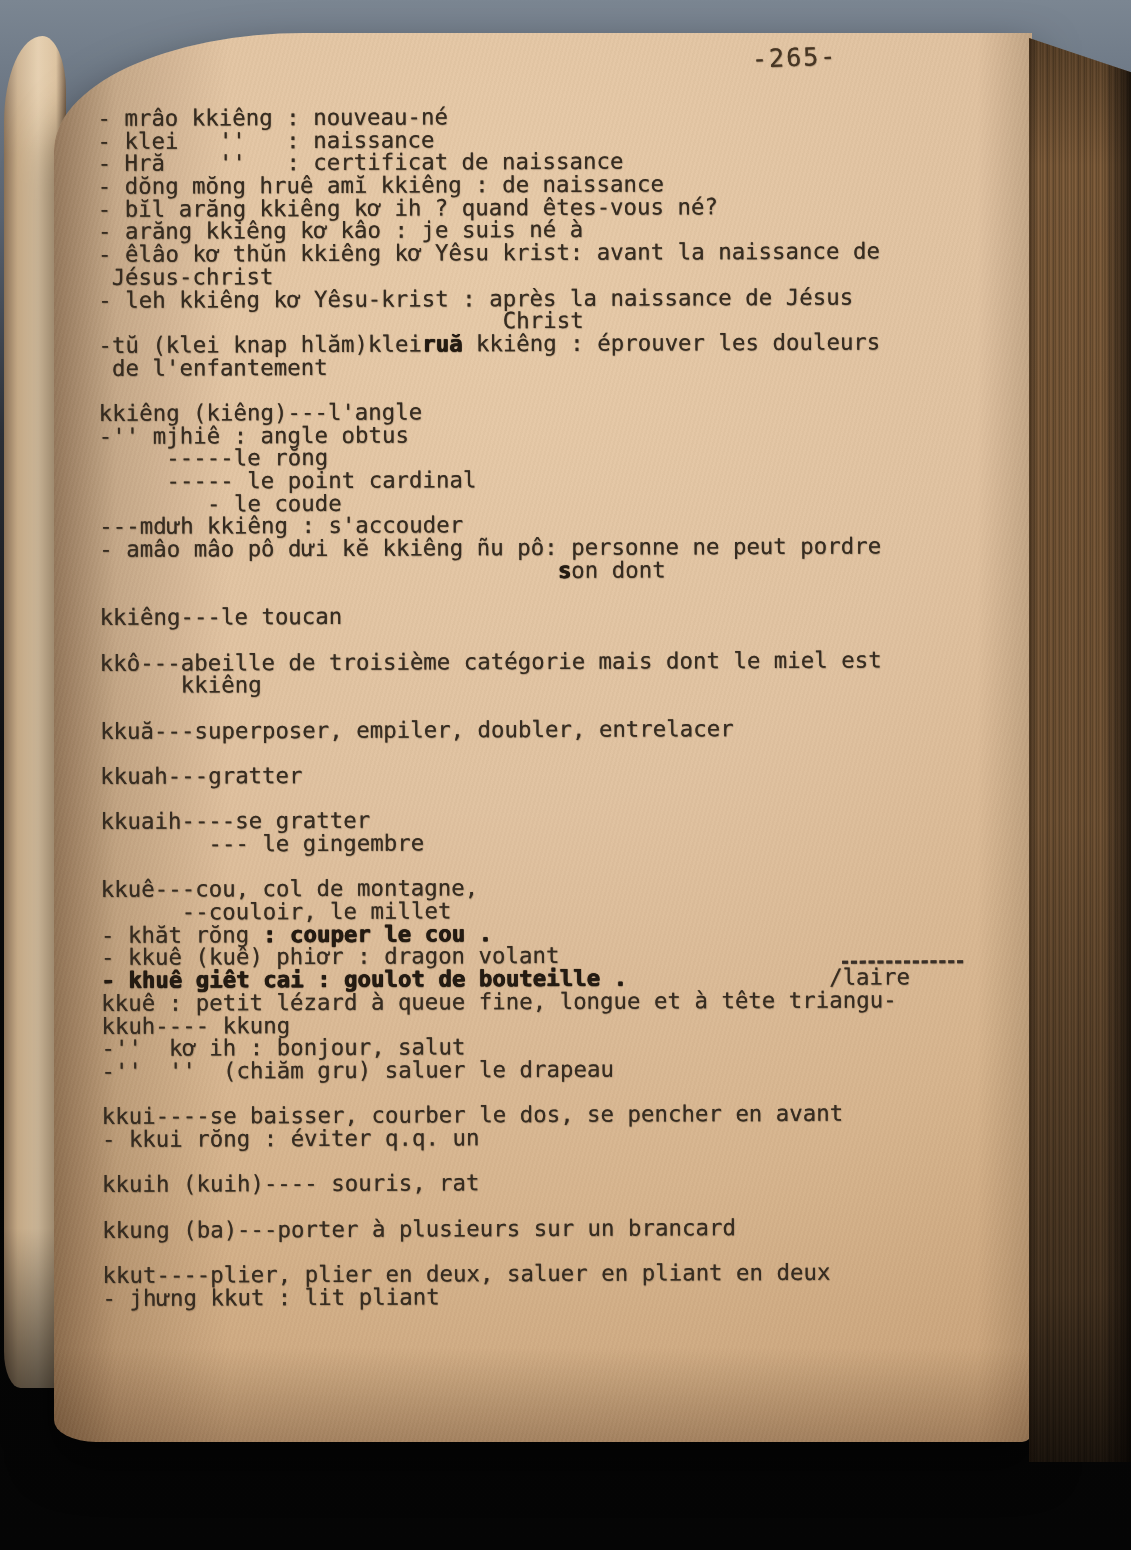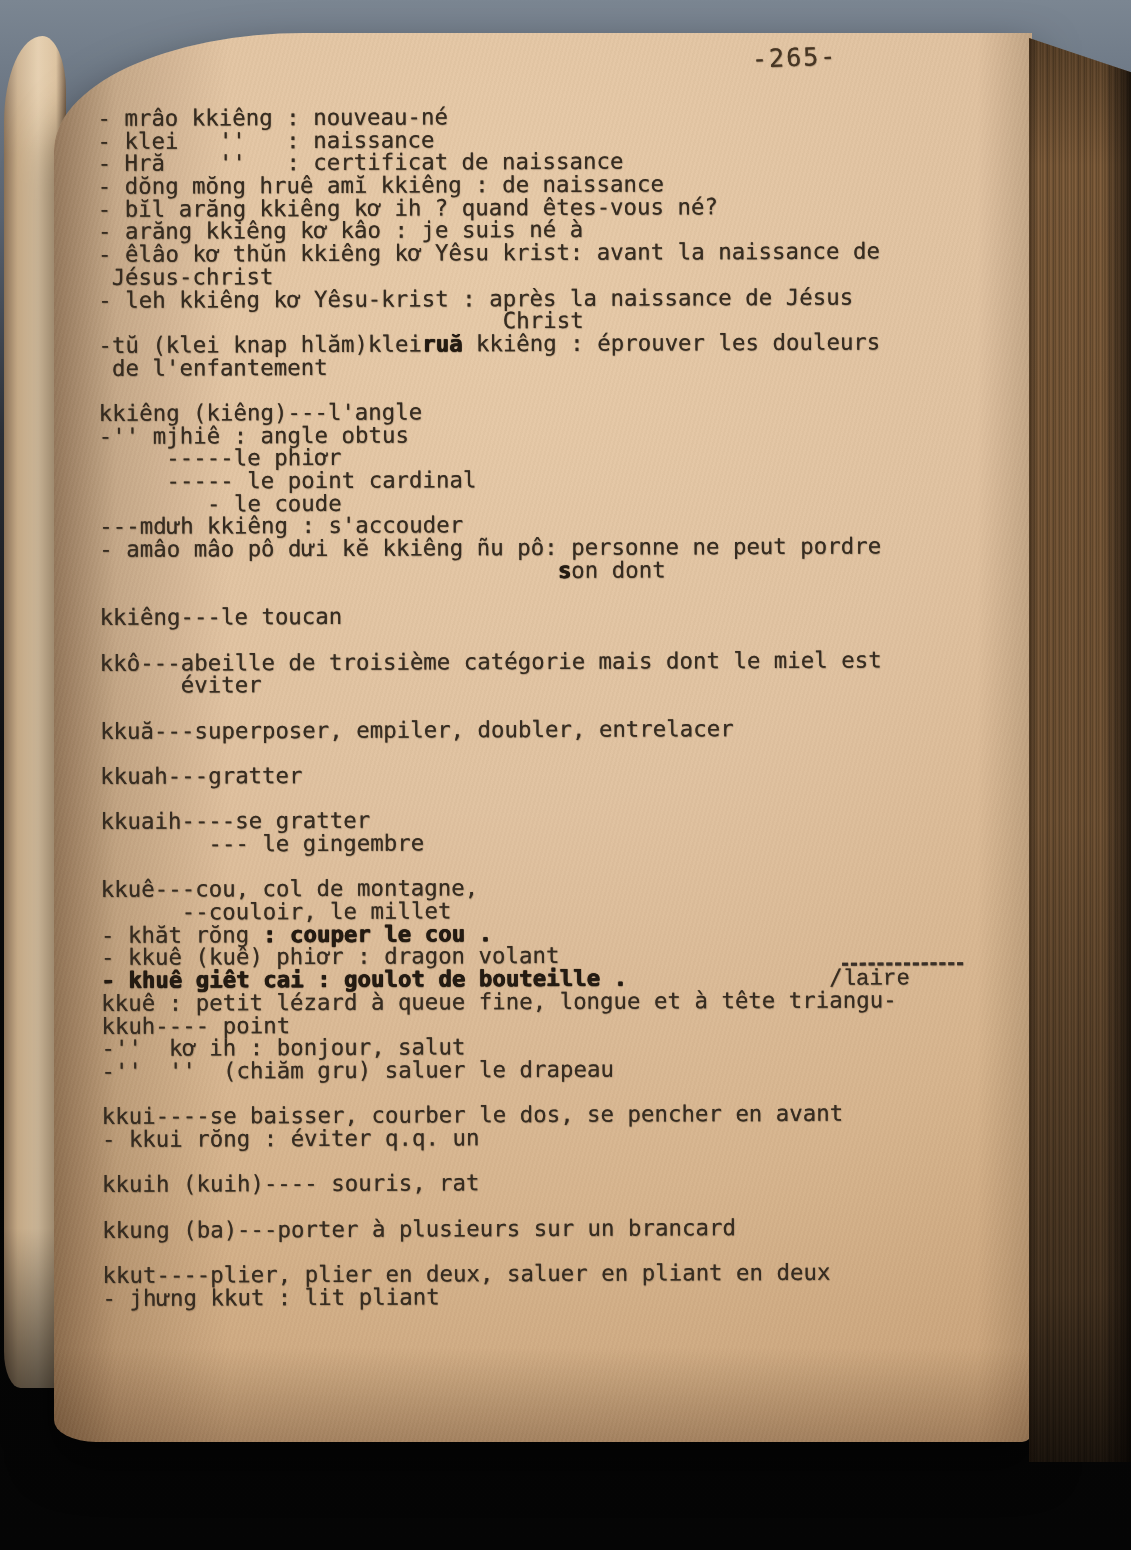--- a/index.html
+++ b/index.html
@@ -85,21 +85,20 @@
   .line .b {
     font-weight: 700;
     color: #241b12;
     text-shadow: 0 0 1px #241b12, 0.7px 0 0 #241b12, 0.5px 0.8px 1px rgba(40,28,16,0.4);
   }
   .line .o {
     text-decoration: overline;
     text-decoration-style: dashed;
     text-decoration-thickness: 2.5px;
     text-decoration-color: #3a3028;
-    font-family: Liberation Mono, monospace;
   }
 </style>
 </head>
 <body>
 
 <div class="photo">
   <div class="prev-page"></div>
 
   <div class="page">
     <div class="page-number">-265-</div>
@@ -113,46 +112,46 @@
         <div class="line"><span>- arăng kkiêng kơ kâo : je suis né à</span></div>
         <div class="line"><span>- êlâo kơ thŭn kkiêng kơ Yêsu krist: avant la naissance de</span></div>
         <div class="line"><span> Jésus-christ</span></div>
         <div class="line"><span>- leh kkiêng kơ Yêsu-krist : après la naissance de Jésus</span></div>
         <div class="line"><span>                              Christ</span></div>
         <div class="line"><span>-tŭ (klei knap hlăm)klei</span><span class="b">ruă</span><span> kkiêng : éprouver les douleurs</span></div>
         <div class="line"><span> de l'enfantement</span></div>
         <div class="line"> </div>
         <div class="line"><span>kkiêng (kiêng)---l'angle</span></div>
         <div class="line"><span>-'' mjhiê : angle obtus</span></div>
-        <div class="line"><span>     -----le phiơr</span></div>
+        <div class="line"><span>     -----le rŏng</span></div>
         <div class="line"><span>     ----- le point cardinal</span></div>
         <div class="line"><span>        - le coude</span></div>
         <div class="line"><span>---mdưh kkiêng : s'accouder</span></div>
         <div class="line"><span>- amâo mâo pô dưi kĕ kkiêng ñu pô: personne ne peut pordre</span></div>
         <div class="line"><span>                                  </span><span class="b">s</span><span>on dont</span></div>
         <div class="line"> </div>
         <div class="line"><span>kkiêng---le toucan</span></div>
         <div class="line"> </div>
         <div class="line"><span>kkô---abeille de troisième catégorie mais dont le miel est</span></div>
-        <div class="line"><span>      éviter</span></div>
+        <div class="line"><span>      kkiêng</span></div>
         <div class="line"> </div>
         <div class="line"><span>kkuă---superposer, empiler, doubler, entrelacer</span></div>
         <div class="line"> </div>
         <div class="line"><span>kkuah---gratter</span></div>
         <div class="line"> </div>
         <div class="line"><span>kkuaih----se gratter</span></div>
         <div class="line"><span>        --- le gingembre</span></div>
         <div class="line"> </div>
         <div class="line"><span>kkuê---cou, col de montagne,</span></div>
         <div class="line"><span>      --couloir, le millet</span></div>
         <div class="line"><span>- khăt rŏng </span><span class="b">: couper le cou .</span></div>
         <div class="line"><span>- kkuê (kuê) phiơr : dragon volant</span></div>
         <div class="line"><span class="b">- khuê giêt cai : goulot de bouteille .</span><span>               /</span><span class="o">laire    </span></div>
         <div class="line"><span>kkuê : petit lézard à queue fine, longue et à tête triangu-</span></div>
-        <div class="line"><span>kkuh---- point</span></div>
+        <div class="line"><span>kkuh---- kkung</span></div>
         <div class="line"><span>-''  kơ ih : bonjour, salut</span></div>
         <div class="line"><span>-''  ''  (chiăm gru) saluer le drapeau</span></div>
         <div class="line"> </div>
         <div class="line"><span>kkui----se baisser, courber le dos, se pencher en avant</span></div>
         <div class="line"><span>- kkui rŏng : éviter q.q. un</span></div>
         <div class="line"> </div>
         <div class="line"><span>kkuih (kuih)---- souris, rat</span></div>
         <div class="line"> </div>
         <div class="line"><span>kkung (ba)---porter à plusieurs sur un brancard</span></div>
         <div class="line"> </div>

